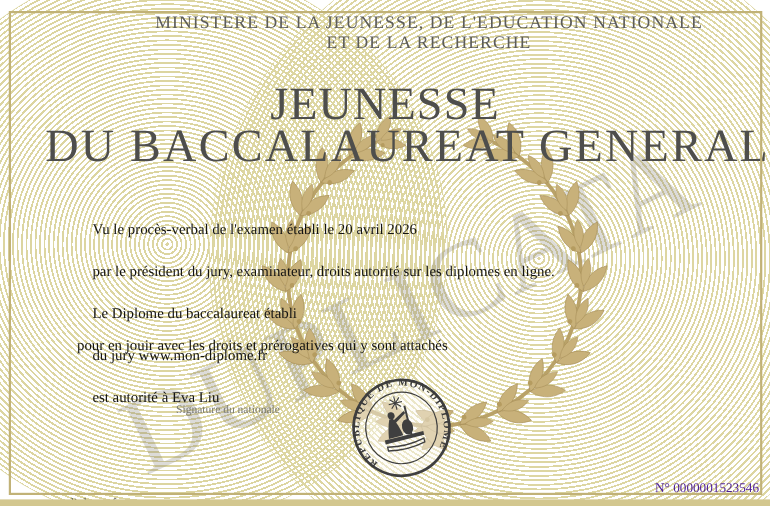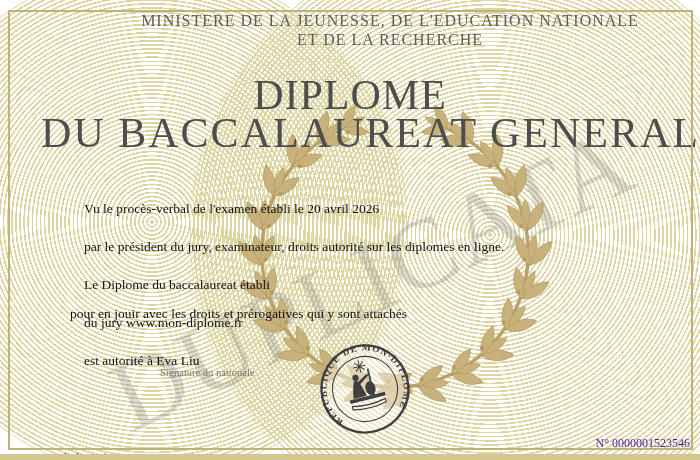--- a/index.html
+++ b/index.html
@@ -86,21 +86,21 @@
     </defs>
     <use href="#branchL"></use>
     <use href="#branchL" transform="translate(430,0) scale(-1,1)"></use>
   </svg>
 
   <div class="txt ministry-header">
     <div>MINISTERE DE LA JEUNESSE, DE L'EDUCATION NATIONALE</div>
     <div>ET DE LA RECHERCHE</div>
   </div>
 
-  <div class="txt title-1">DIPLOME</div>
+  <div class="txt title-1">JEUNESSE</div>
   <div class="txt title-2">DU BACCALAUREAT GENERAL</div>
 
   <div class="txt body-block">
     <p>Vu le procès-verbal de l'examen établi le 20 avril 2026</p>
     <p>par le président du jury, examinateur, droits autorité sur les diplomes en ligne.</p>
     <p>Le Diplome du baccalaureat établi</p>
     <p>du jury www.mon-diplome.fr</p>
     <p>est autorité à Eva Liu</p>
   </div>
 

